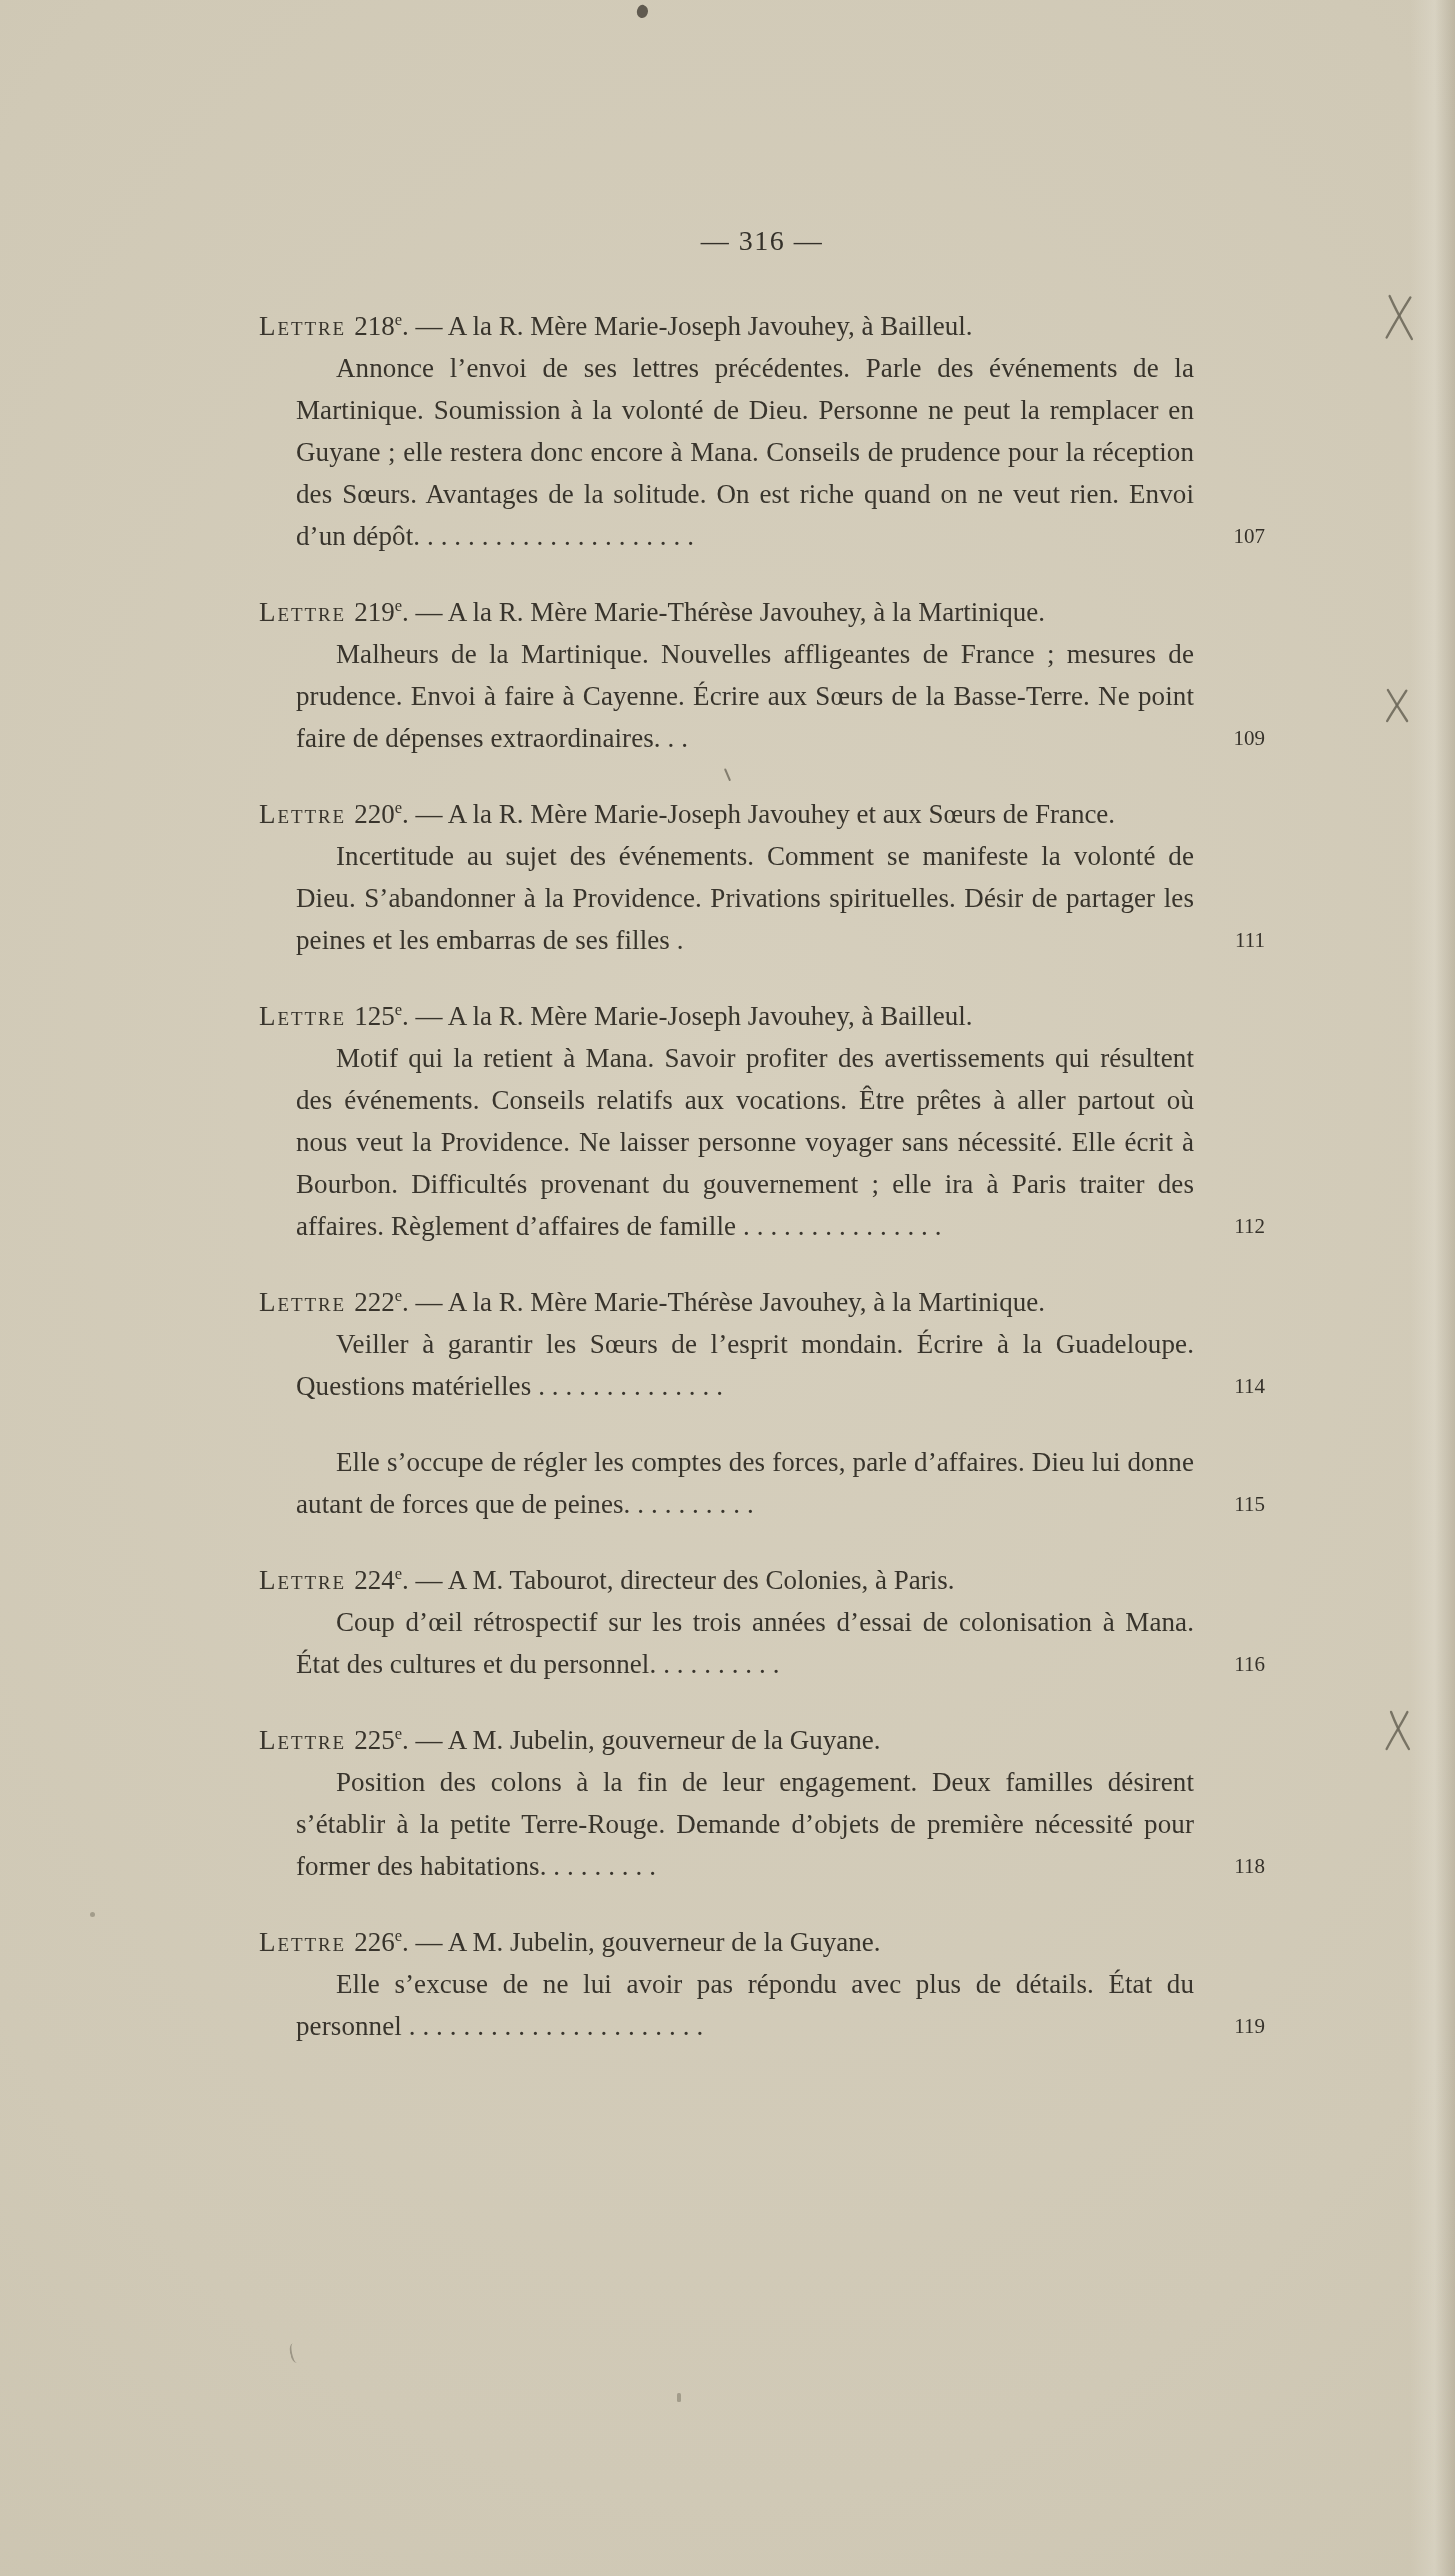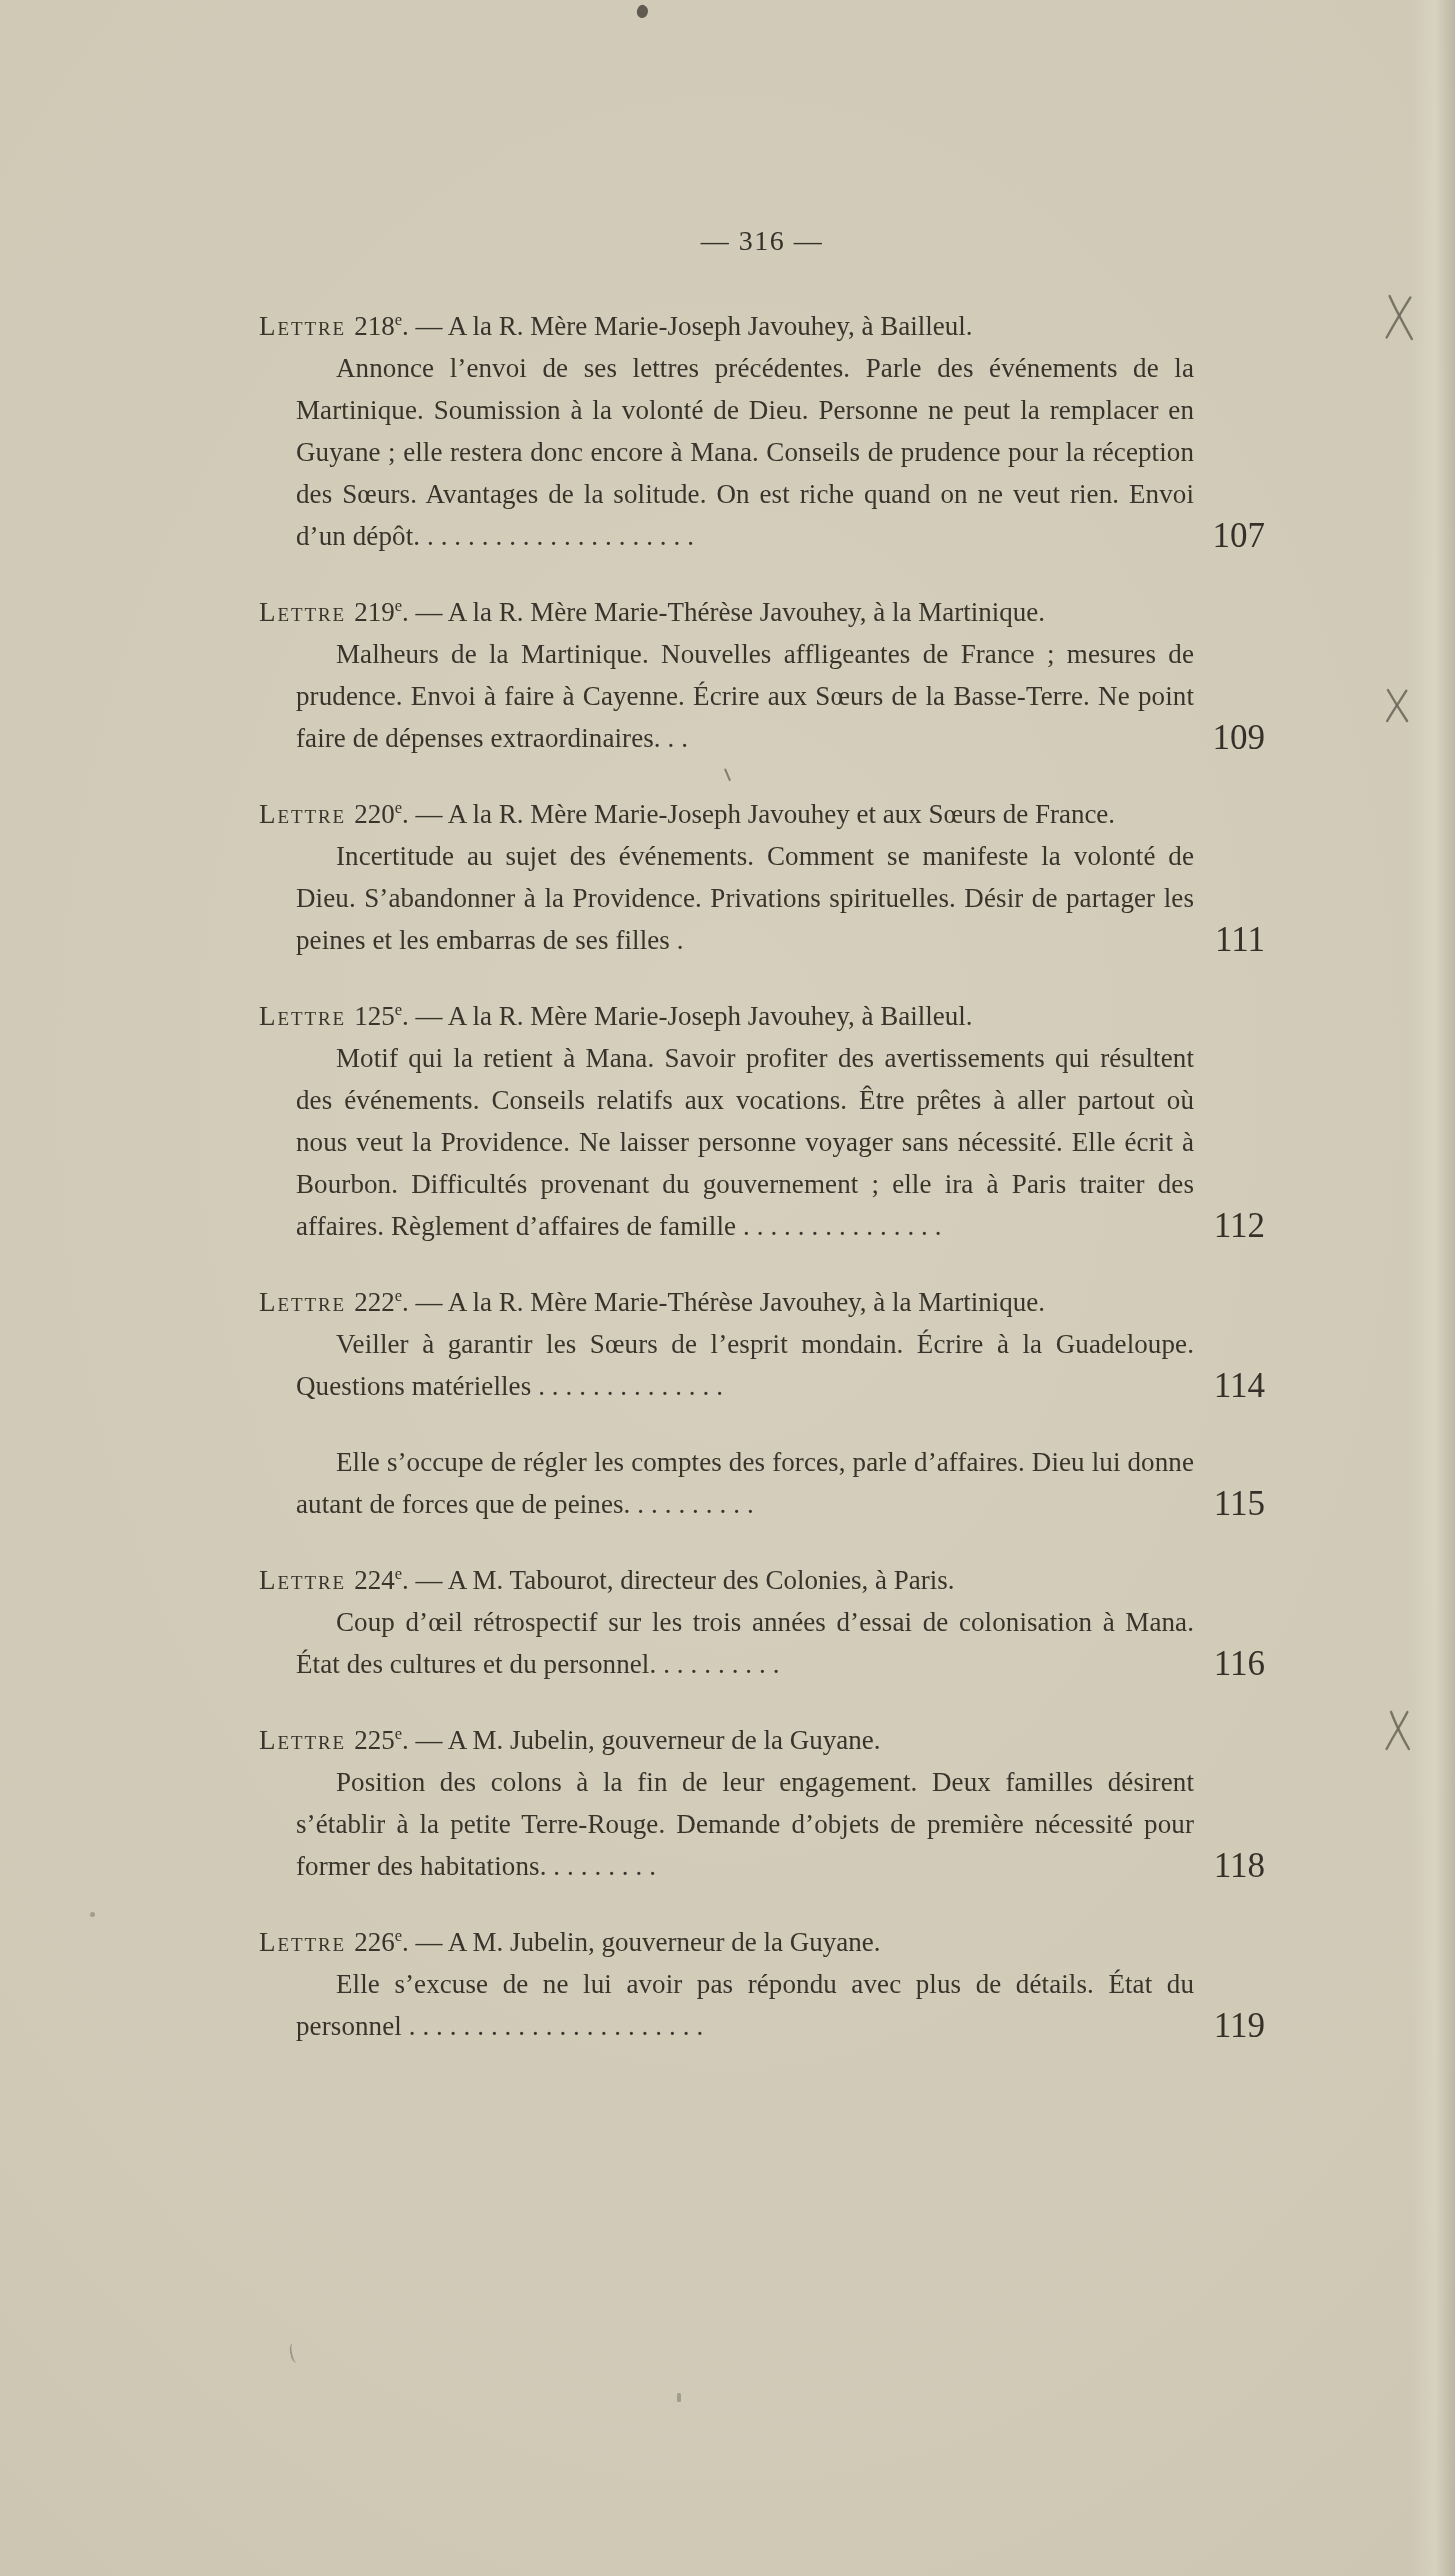--- a/index.html
+++ b/index.html
@@ -63,21 +63,21 @@
     margin-left: 37px;
     margin-right: 71px;
     text-indent: 40px;
     text-align: justify;
     letter-spacing: 0.1px;
   }
   .pageref {
     position: absolute;
     right: 0;
     bottom: 0;
-    font-size: 35px;
+    font-size: 21px;
     line-height: 42px;
     color: #35312a;
   }
   .xmark {
     position: absolute;
     pointer-events: none;
   }
   .xmark path {
     fill: none;
     stroke: #6e695b;

